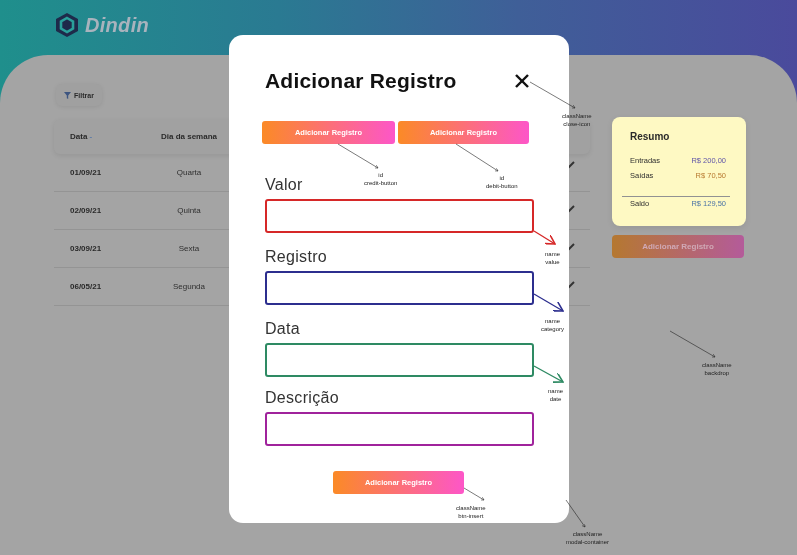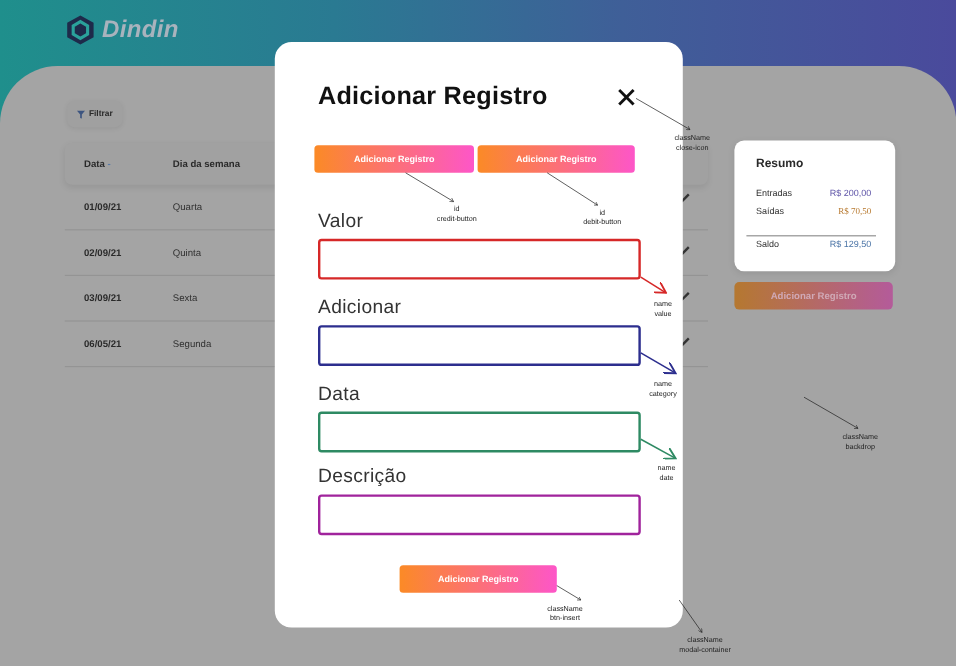--- a/index.html
+++ b/index.html
@@ -20,33 +20,33 @@
   .filter-btn { position: absolute; left: 56px; top: 84px; width: 46px; height: 22px;
     background: #a0a0a0; border-radius: 6px; box-shadow: 0 1px 4px rgba(0,0,0,0.08);
     display: flex; align-items: center; justify-content: center; gap: 3px;
     font-size: 7px; font-weight: bold; color: #2a2a2a; }
   .filter-btn svg { width: 7px; height: 7px; }
 
   .table { position: absolute; left: 54px; top: 119px; width: 536px; }
   .thead { height: 35px; background: #a1a1a1; border-radius: 6px; box-shadow: 0 2px 5px rgba(0,0,0,0.08);
     display: flex; align-items: center; font-size: 8px; font-weight: bold; color: #2a2a2a; }
   .col-date { width: 90px; padding-left: 16px; }
-  .col-day { width: 90px; text-align: left; }
+  .col-day { width: 90px; text-align: center; }
   .trow { height: 38px; border-bottom: 1px solid #949494; display: flex; align-items: center;
     font-size: 8px; color: #2f2f2f; position: relative; }
   .trow .col-date { font-weight: bold; color: #2a2a2a; }
   .pencil { position: absolute; right: 14px; top: 12px; width: 10px; height: 10px; }
 
   .summary { position: absolute; left: 612px; top: 117px; width: 134px; height: 109px;
-    background: #ffffff; border-radius: 8px; box-shadow: 0 2px 6px rgba(0,0,0,0.08); }
+    background: #fef9c3; border-radius: 8px; box-shadow: 0 2px 6px rgba(0,0,0,0.08); }
   .summary-title { position: absolute; left: 18px; top: 14px; font-size: 10px; font-weight: bold; color: #2a2a2a; }
   .sum-row { position: absolute; left: 18px; width: 96px; display: flex; justify-content: space-between; font-size: 7.5px; }
   .sum-label { color: #2f2f2f; }
   .sum-in { color: #5f55a8; }
-  .sum-out { color: #b87a30; font-family: Liberation Serif, serif; }
+  .sum-out { color: #b87a30; }
   .sum-bal { color: #4b74a6; }
   .sum-divider { position: absolute; left: 10px; top: 79px; width: 108px; height: 1px; background: #929292; }
   .summary-add-btn { position: absolute; left: 612px; top: 235px; width: 132px; height: 23px;
     border-radius: 4px; background: linear-gradient(90deg, #b57830, #b45b9a);
     color: #d0a9b6; font-size: 8px; font-weight: bold; display: flex; align-items: center; justify-content: center; }
 
   
   .modal { position: absolute; left: 229px; top: 35px; width: 340px; height: 488px;
     background: #ffffff; border-radius: 14px; }
   .modal-title { position: absolute; left: 36px; top: 34px; font-size: 21px; font-weight: bold; color: #111; letter-spacing: 0.2px; }
@@ -154,21 +154,21 @@
     <line x1="2" y1="2" x2="14" y2="14" stroke="#111" stroke-width="2.4"></line>
     <line x1="14" y1="2" x2="2" y2="14" stroke="#111" stroke-width="2.4"></line>
   </svg>
 
   <button class="grad-btn credit-btn">Adicionar Registro</button>
   <button class="grad-btn debit-btn">Adicionar Registro</button>
 
   <div class="field-label" style="top:141px">Valor</div>
   <input class="field f-value" value="" style="">
 
-  <div class="field-label" style="top:213px">Adicionar</div>
+  <div class="field-label" style="top:213px">Registro</div>
   <input class="field f-category" value="" style="">
 
   <div class="field-label" style="top:285px">Data</div>
   <input class="field f-date" value="" style="">
 
   <div class="field-label" style="top:354px">Descrição</div>
   <input class="field f-desc" value="" style="">
 
   <button class="grad-btn insert-btn">Adicionar Registro</button>
 </div>

